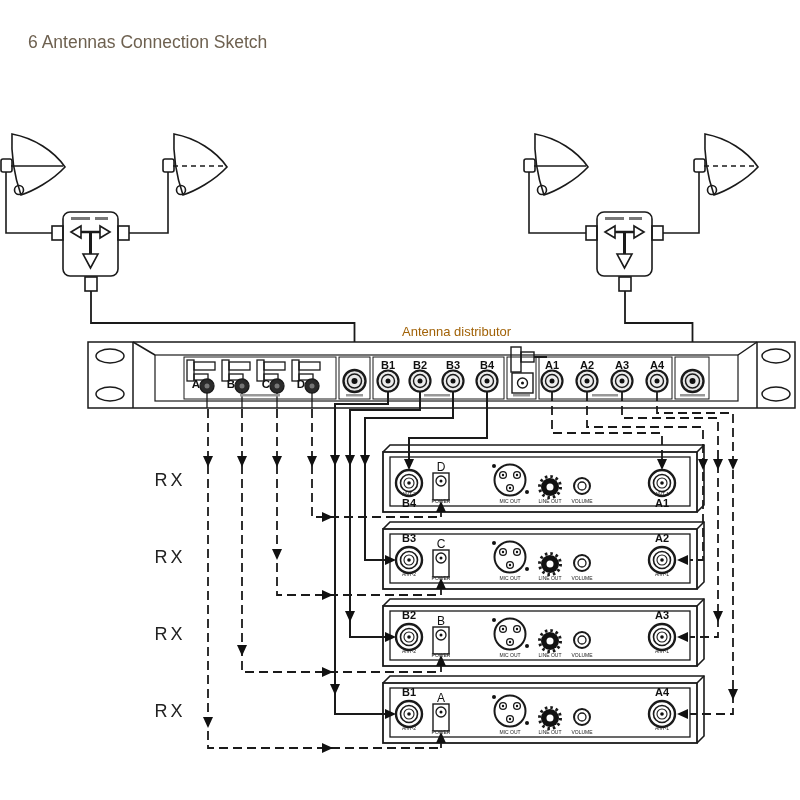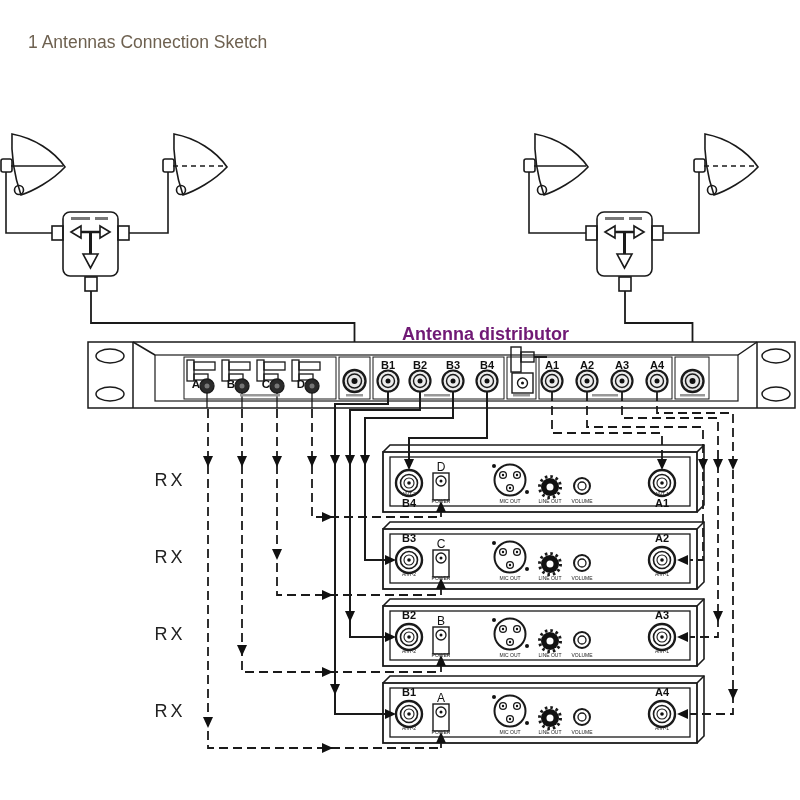--- a/index.html
+++ b/index.html
@@ -1,21 +1,21 @@
 <!DOCTYPE html>
 <html><head>
 <meta charset="utf-8">
 <style>
   html,body{margin:0;padding:0;background:#fff;}
   .canvas{position:relative;width:800px;height:800px;background:#fff;overflow:hidden;
           font-family:"Liberation Sans",sans-serif;}
   svg{position:absolute;left:0;top:0;}
   .t{position:absolute;color:#111;white-space:nowrap;text-align:center;line-height:1.1;}
   .title{font-size:17.5px;color:#6e6150;text-align:left;}
-  .dist{font-size:18px;font-weight:bold;color:#701a75;}
+  .dist{font-size:13px;font-weight:normal;color:#a16207;}
   .portD{font-size:11px;font-weight:600;}
   .letter{font-size:11.5px;font-weight:bold;}
   .rx{font-size:18px;letter-spacing:3px;color:#222;}
   .p{font-size:11px;font-weight:bold;}
   .ch{font-size:12px;}
   .tiny{font-size:5px;color:#222;}
 </style>
 </head>
 <body>
 
@@ -381,21 +381,21 @@
       <polygon points="322,667 322,677 333,672"></polygon>
           <polygon points="322,743 322,753 333,748"></polygon>
       <polygon points="436,512 446,512 441,501"></polygon>
           <polygon points="436,589 446,589 441,578"></polygon>
       <polygon points="436,666 446,666 441,655"></polygon>
           <polygon points="436,743 446,743 441,732"></polygon>
     </g>
   </g>
 </svg>
 
-<span class="t title" style="left:28px;top:33px;">1 Antennas Connection Sketch</span>
+<span class="t title" style="left:28px;top:33px;">6 Antennas Connection Sketch</span>
 <span class="t dist" style="left:402px;top:325px;">Antenna distributor</span>
 
 <span class="t letter" style="left:188px;top:378px;width:16px;">A</span>
 <span class="t letter" style="left:223px;top:378px;width:16px;">B</span>
 <span class="t letter" style="left:258px;top:378px;width:16px;">C</span>
 <span class="t letter" style="left:293px;top:378px;width:16px;">D</span>
 
 <span class="t portD" style="left:374px;top:359px;width:28px;">B1</span>
 <span class="t portD" style="left:406px;top:359px;width:28px;">B2</span>
 <span class="t portD" style="left:439px;top:359px;width:28px;">B3</span>

